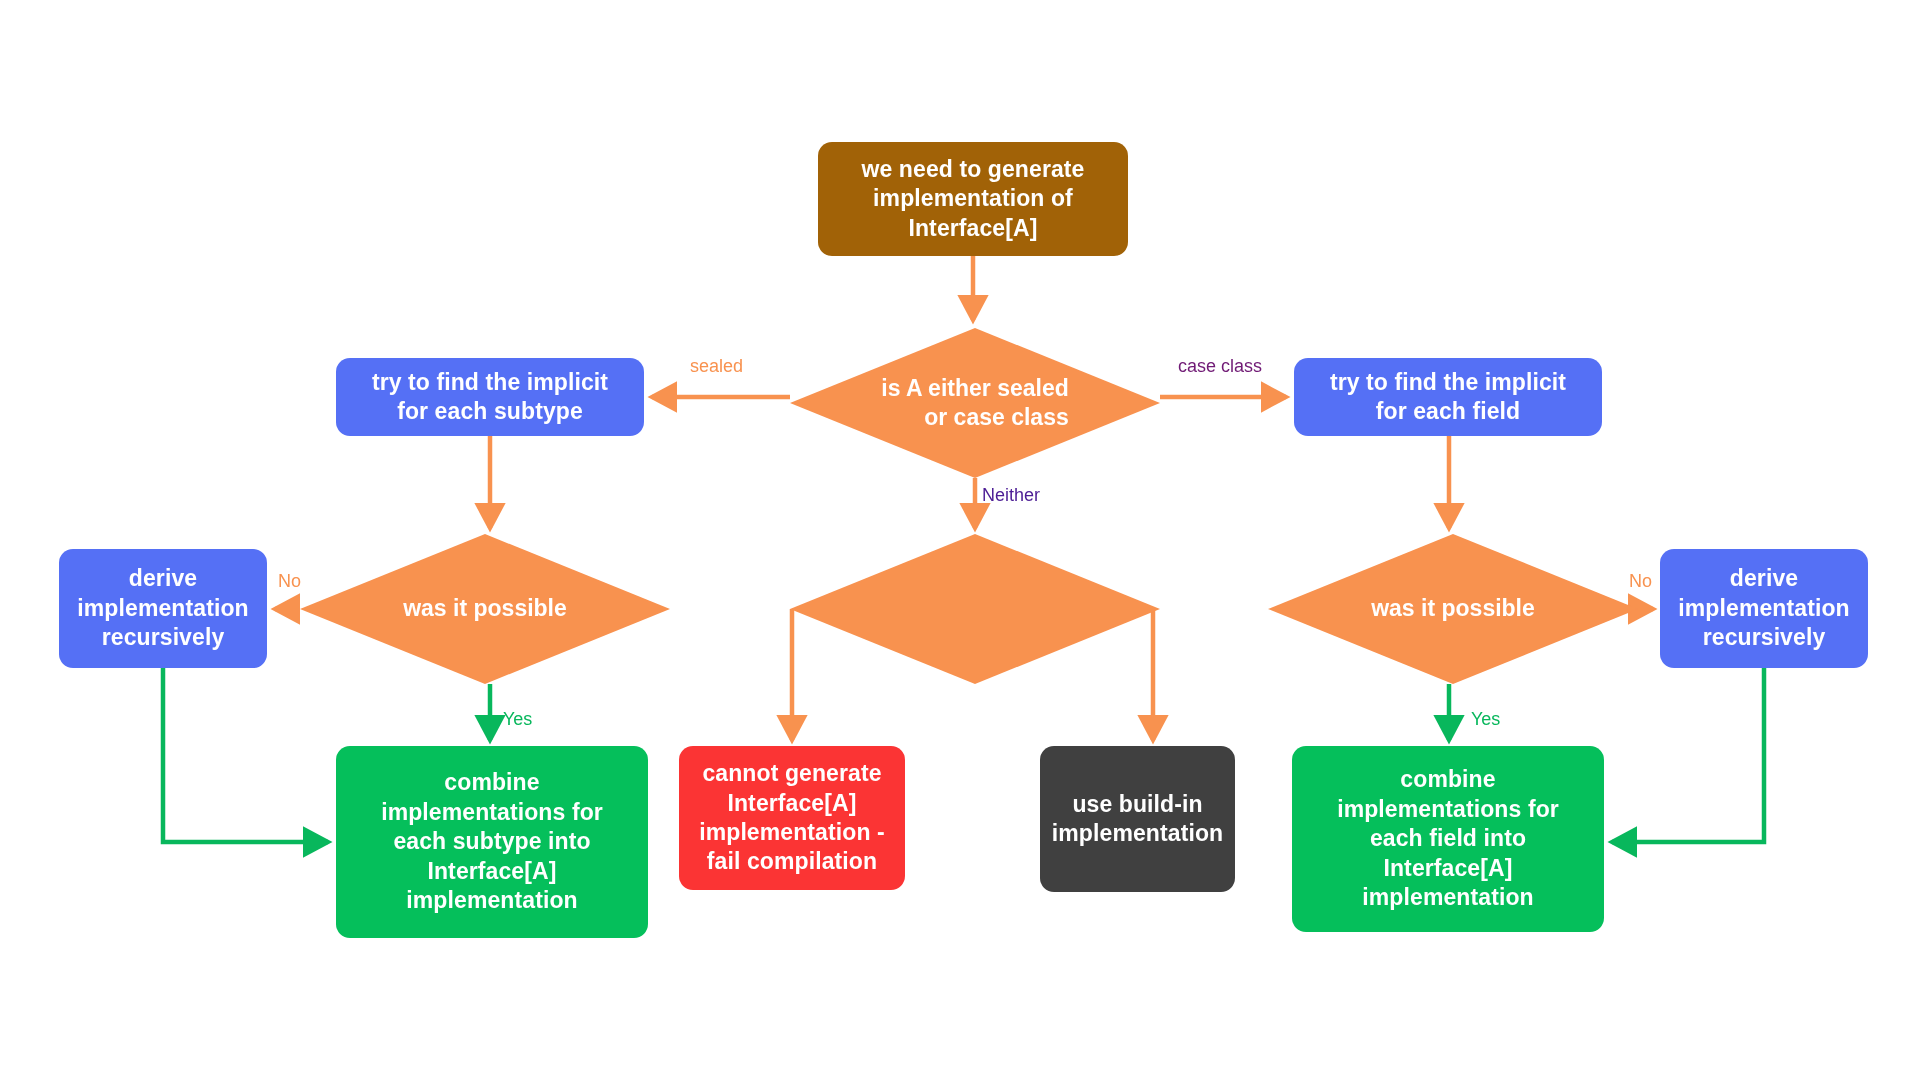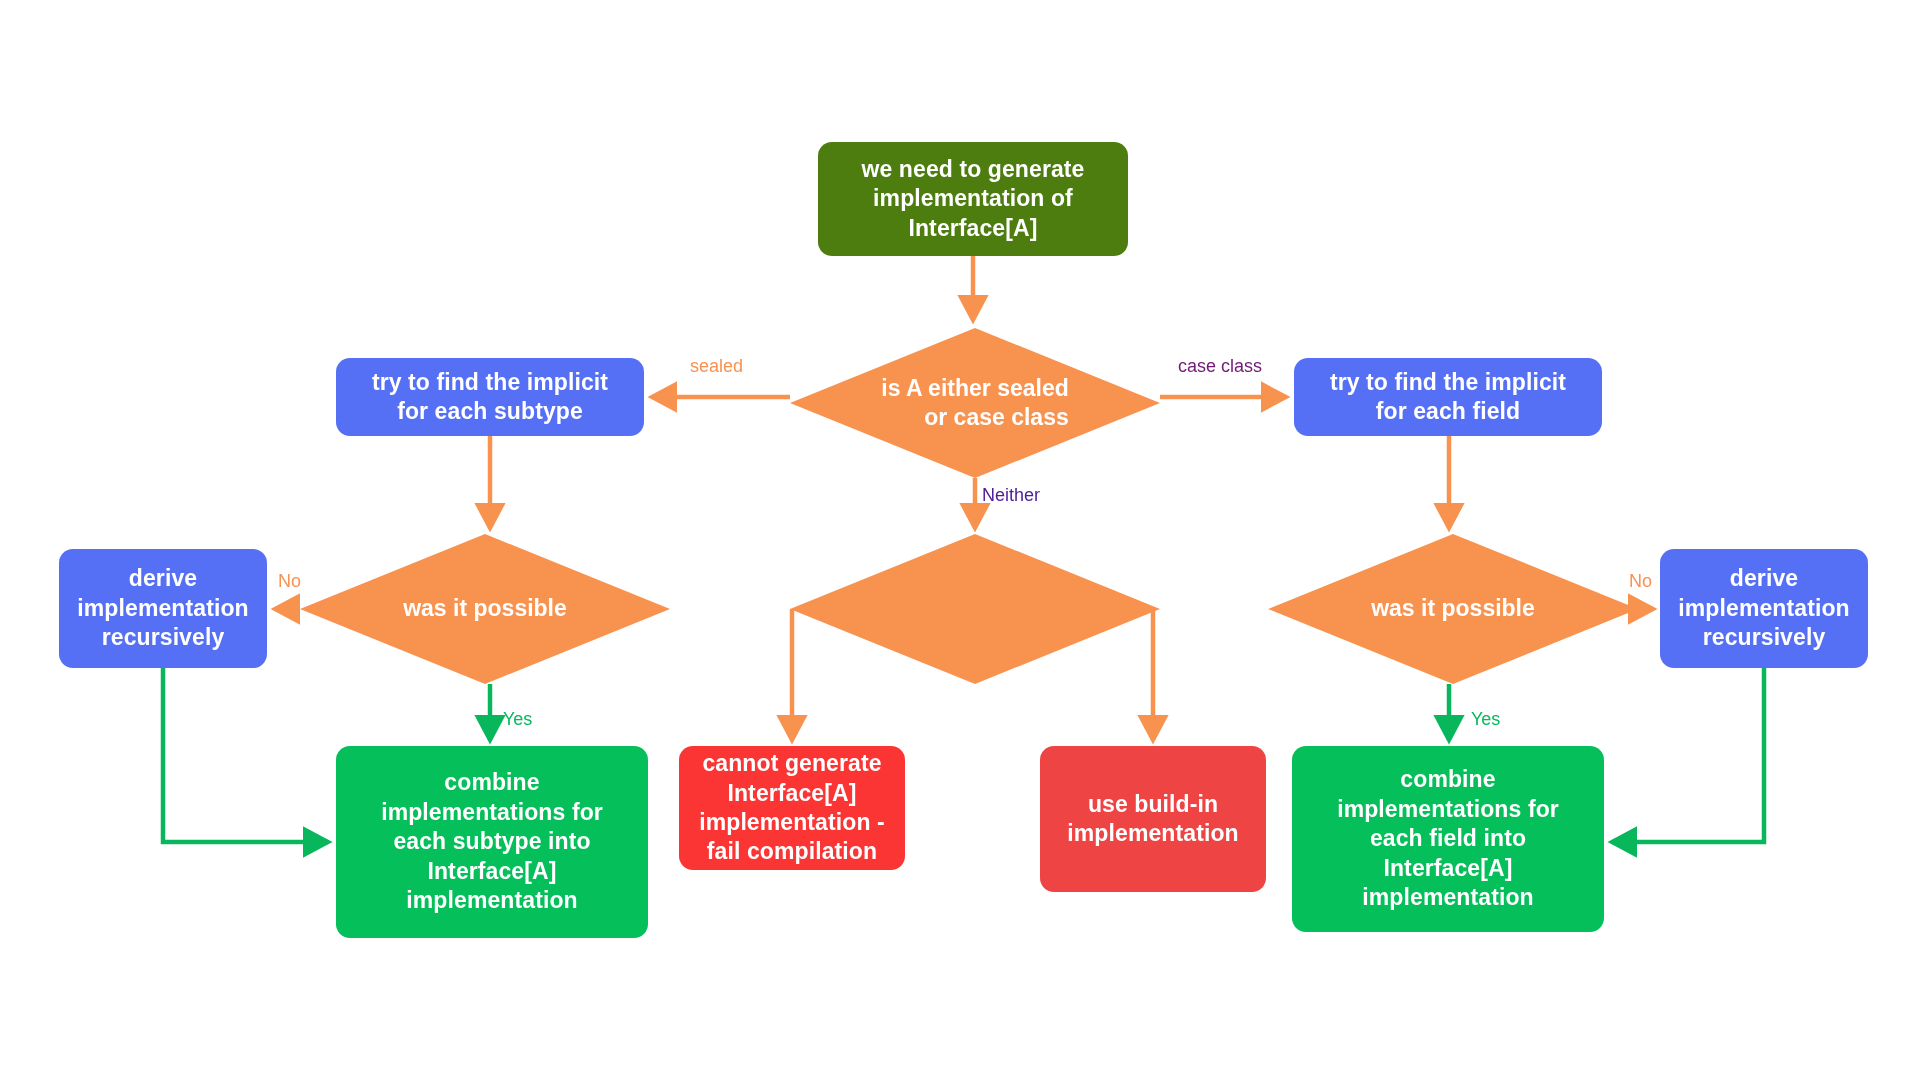--- a/index.html
+++ b/index.html
@@ -111,21 +111,21 @@
       <path d="M163,668 L163,842 L328,842" stroke="#08b75c" stroke-width="4.5" marker-end="url(#arrow-green)"></path>
 
       <path d="M1764,668 L1764,842 L1612,842" stroke="#08b75c" stroke-width="4.5" marker-end="url(#arrow-green)"></path>
 
       <path d="M792,609 L792,740" stroke="#f8924f" stroke-width="4.5" marker-end="url(#arrow-orange)"></path>
 
       <path d="M1153,609 L1153,740" stroke="#f8924f" stroke-width="4.5" marker-end="url(#arrow-orange)"></path>
     </g>
   </svg>
 
-  <div class="node rect" style="left:818px; top:142px; width:310px; height:114px; background:#4d7c0f; font-size:23px;">
+  <div class="node rect" style="left:818px; top:142px; width:310px; height:114px; background:#a16207; font-size:23px;">
     <span class="node-text">we need to generate
 implementation of
 Interface[A]</span>
   </div>
 
   <div class="node rect" style="left:336px; top:358px; width:308px; height:78px; background:#5570f5; font-size:23px;">
     <span class="node-text">try to find the implicit
 for each subtype</span>
   </div>
 
@@ -147,28 +147,28 @@
   </div>
 
   <div class="node rect" style="left:336px; top:746px; width:312px; height:192px; background:#05bf5b; font-size:23px;">
     <span class="node-text">combine
 implementations for
 each subtype into
 Interface[A]
 implementation</span>
   </div>
 
-  <div class="node rect" style="left:679px; top:746px; width:226px; height:124px; background:#fb3434; font-size:23px;">
+  <div class="node rect" style="left:679px; top:746px; width:226px; height:144px; background:#fb3434; font-size:23px;">
     <span class="node-text">cannot generate
 Interface[A]
 implementation -
 fail compilation</span>
   </div>
 
-  <div class="node rect" style="left:1040px; top:746px; width:226px; height:146px; background:#ef4444; font-size:23px;">
+  <div class="node rect" style="left:1040px; top:746px; width:195px; height:146px; background:#404040; font-size:23px;">
     <span class="node-text">use build-in
 implementation</span>
   </div>
 
   <div class="node rect" style="left:1292px; top:746px; width:312px; height:186px; background:#05bf5b; font-size:23px;">
     <span class="node-text">combine
 implementations for
 each field into
 Interface[A]
 implementation</span>

